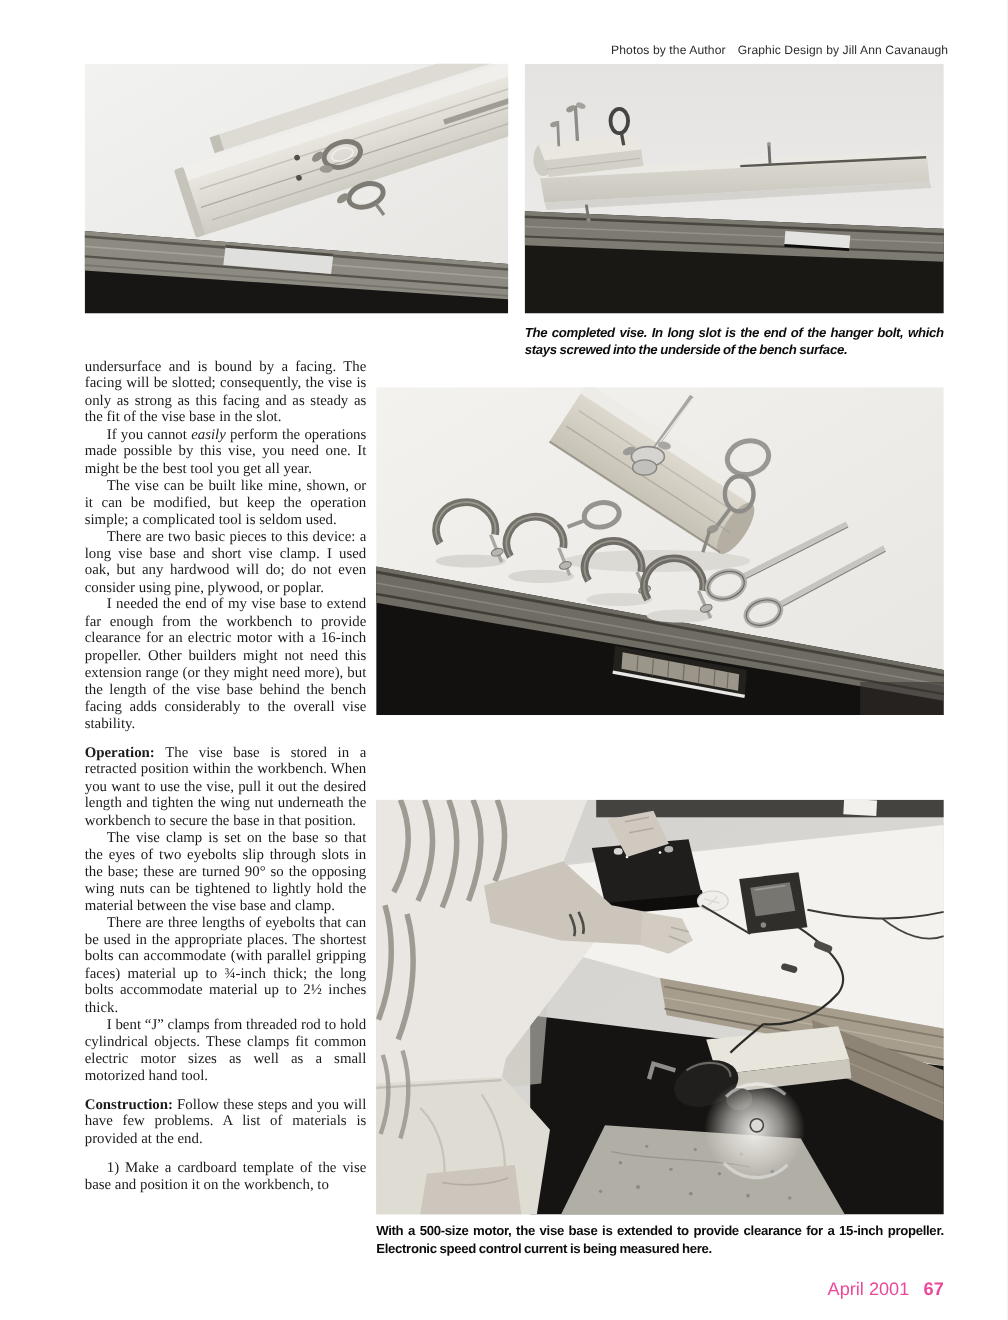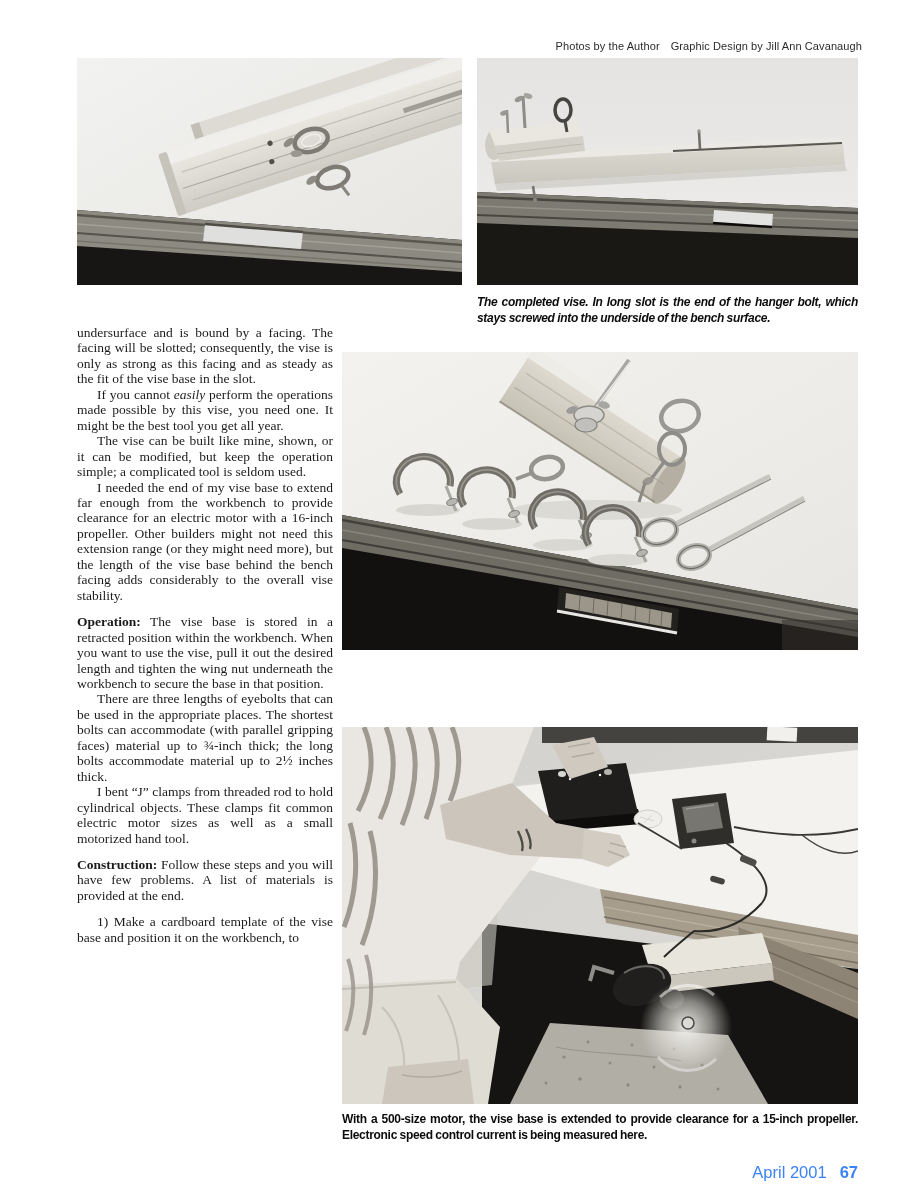--- a/index.html
+++ b/index.html
@@ -33,21 +33,21 @@
     font-family:"Liberation Serif",serif;font-size:13.5px;line-height:15.45px;
     color:#1b1b1b;text-align:justify;
   }
   .body-col p{margin:0;text-indent:20px;}
   .body-col p.noindent{text-indent:0;}
   .body-col p.section{text-indent:0;margin-top:11px;}
   .body-col p.step{margin-top:11px;}
   .body-col em{font-style:italic;}
   .body-col strong{font-weight:bold;}
   .footer{
-    position:absolute;top:1163px;right:58px;font-size:16.5px;color:#3b82f6;
+    position:absolute;top:1163px;right:58px;font-size:16.5px;color:#ec4899;
     white-space:nowrap;
   }
   .footer .page-num{font-weight:bold;margin-left:13px;}
 </style>
 </head>
 <body>
 
 <div class="page">
 
   <div class="credit">
@@ -150,22 +150,24 @@
       <circle cx="58" cy="142" r="2" fill="#8a8880"></circle>
     </svg>
   </figure>
 
   <figcaption class="caption cap-tr">The completed vise. In long slot is the end of the hanger bolt, which stays screwed into the underside of the bench surface.</figcaption>
 
   <div class="body-col">
     <p class="noindent">undersurface and is bound by a facing. The facing will be slotted; consequently, the vise is only as strong as this facing and as steady as the fit of the vise base in the slot.</p>
     <p><span>If you cannot </span><em>easily</em><span> perform the operations made possible by this vise, you need one. It might be the best tool you get all year.</span></p>
     <p>The vise can be built like mine, shown, or it can be modified, but keep the operation simple; a complicated tool is seldom used.</p>
+    <p>There are two basic pieces to this device: a long vise base and short vise clamp. I used oak, but any hardwood will do; do not even consider using pine, plywood, or poplar.</p>
     <p>I needed the end of my vise base to extend far enough from the workbench to provide clearance for an electric motor with a 16-inch propeller. Other builders might not need this extension range (or they might need more), but the length of the vise base behind the bench facing adds considerably to the overall vise stability.</p>
     <p class="section"><strong>Operation:</strong><span> The vise base is stored in a retracted position within the workbench. When you want to use the vise, pull it out the desired length and tighten the wing nut underneath the workbench to secure the base in that position.</span></p>
+    <p>The vise clamp is set on the base so that the eyes of two eyebolts slip through slots in the base; these are turned 90° so the opposing wing nuts can be tightened to lightly hold the material between the vise base and clamp.</p>
     <p>There are three lengths of eyebolts that can be used in the appropriate places. The shortest bolts can accommodate (with parallel gripping faces) material up to ¾-inch thick; the long bolts accommodate material up to 2½ inches thick.</p>
     <p>I bent “J” clamps from threaded rod to hold cylindrical objects. These clamps fit common electric motor sizes as well as a small motorized hand tool.</p>
     <p class="section"><strong>Construction:</strong><span> Follow these steps and you will have few problems. A list of materials is provided at the end.</span></p>
     <p class="step">1) Make a cardboard template of the vise base and position it on the workbench, to</p>
   </div>
 
   <figure class="photo-mid">
     <svg width="516" height="298" viewBox="0 0 516 298">
       <defs>
         <linearGradient id="p3bg" x1="0" y1="0" x2="1" y2="1">

